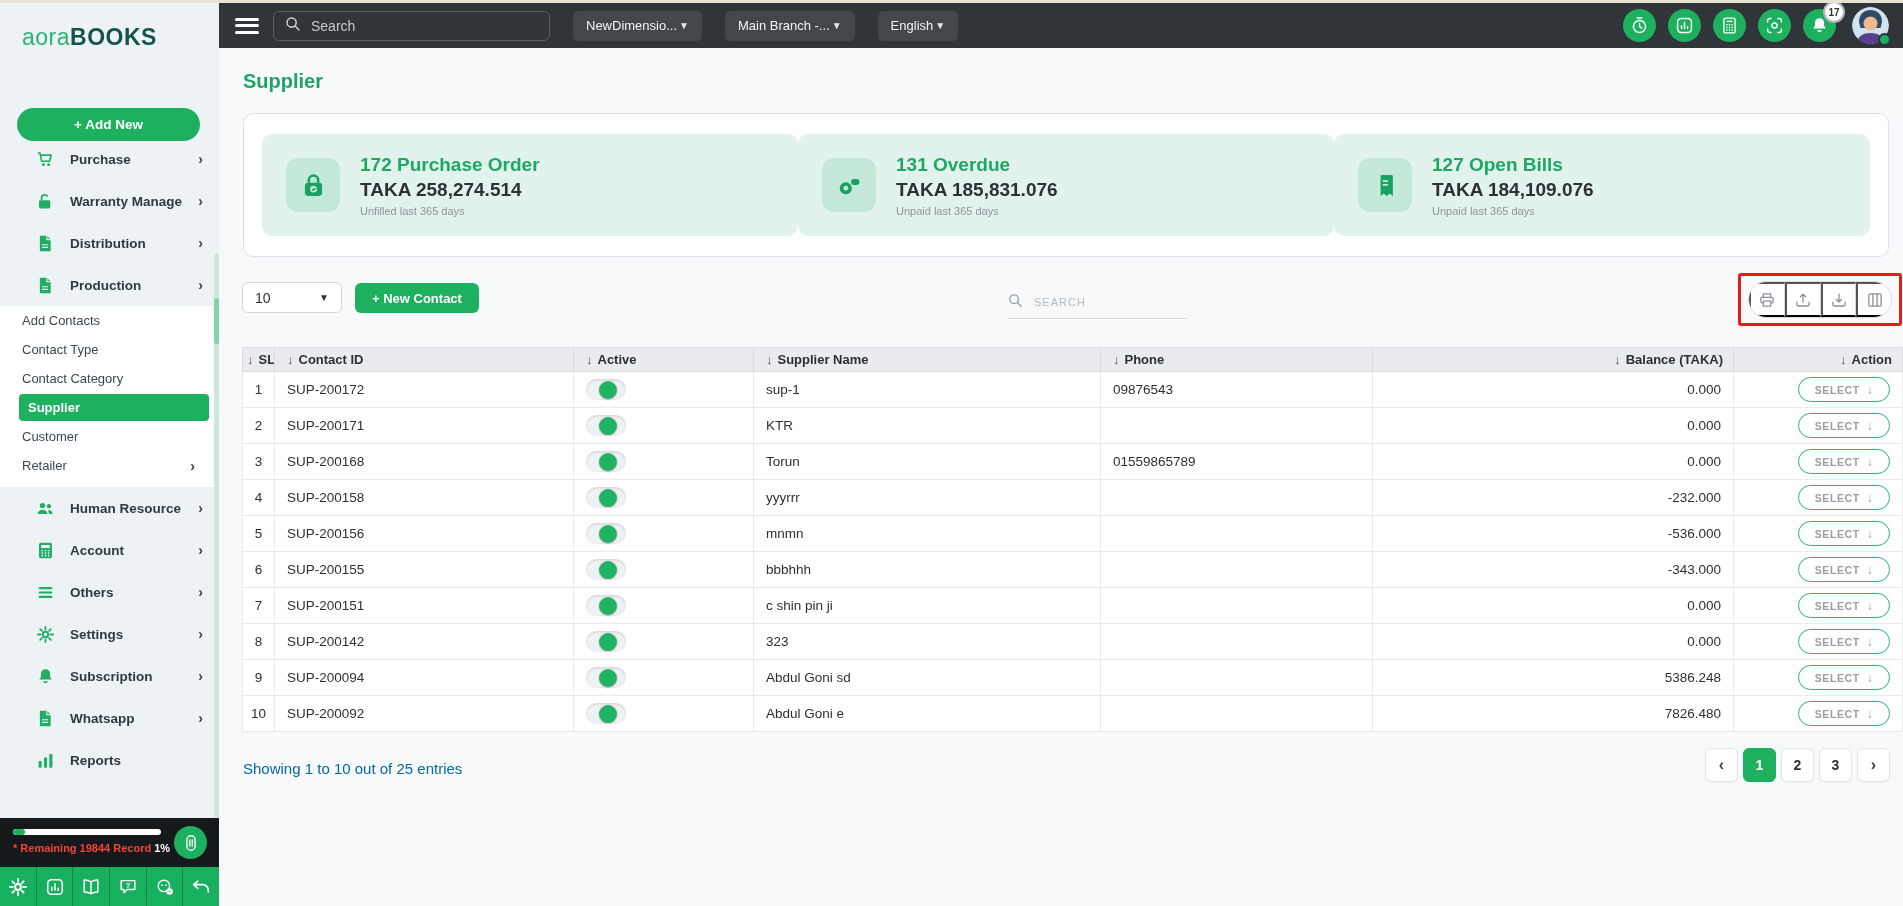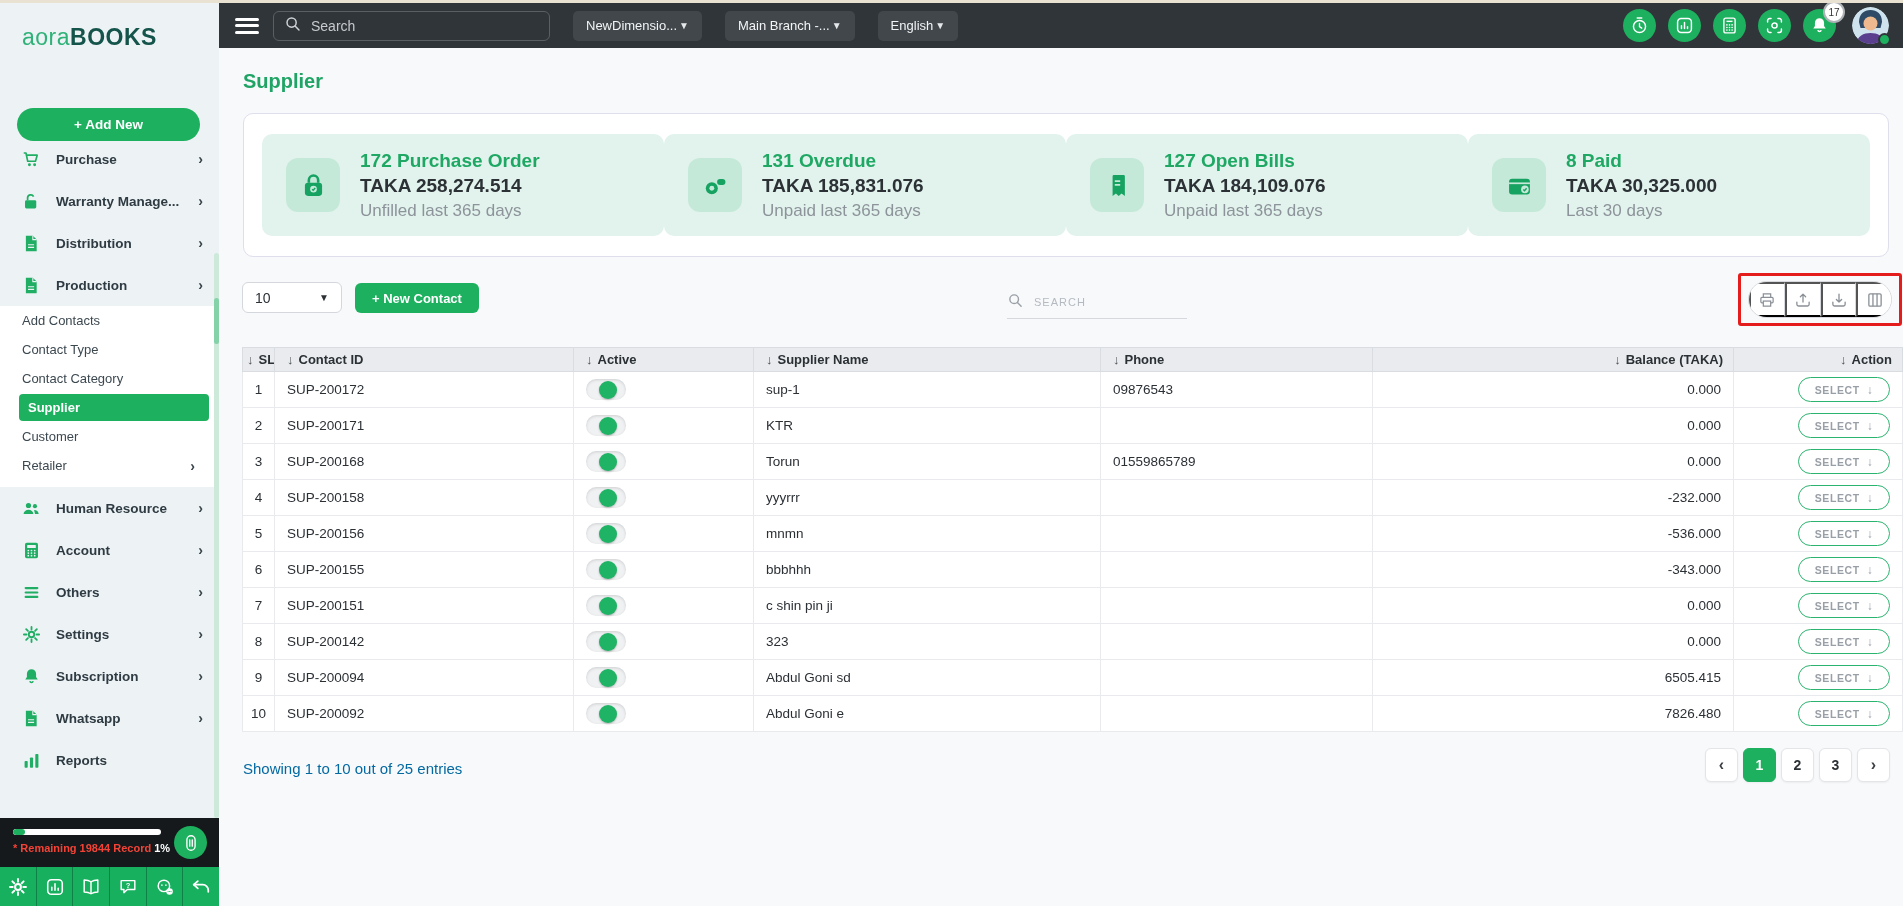--- a/index.html
+++ b/index.html
@@ -8,21 +8,21 @@
 
   .top-strip { position:absolute; top:0; left:0; width:1903px; height:3px; background:#e9e1d1; z-index:12; }
 
   
   .sidebar { position:absolute; left:0; top:0; width:219px; height:906px; background:#edf2f5; z-index:8; }
   .logo { position:absolute; top:24px; left:22px; font-size:23px; letter-spacing:.5px; white-space:nowrap; }
   .logo .l1 { color:#2fb278; font-weight:400; }
   .logo .l2 { color:#14544a; font-weight:700; }
   .add-new { position:absolute; top:76px; left:17px; width:183px; height:33px; border-radius:17px; background:#1db05f; color:#fff; font-size:13.5px; font-weight:600; border:none; cursor:pointer; font-family:inherit;margin-top:32px; }
   #menu { position:absolute; top:138px; left:0; width:219px; }
-  .mi { height:42px; display:flex; align-items:center; padding:0 16px 0 22px; gap:15px; color:#2e3b42; font-weight:700; font-size:13.5px; cursor:pointer; }
+  .mi { height:42px; display:flex; align-items:center; padding:0 16px 0 36px; gap:15px; color:#2e3b42; font-weight:700; font-size:13.5px; cursor:pointer; }
   .mi .ic { width:19px; height:19px; color:#1fae63; flex:none; display:flex; }
   .mi .lbl { flex:1; white-space:nowrap; overflow:hidden; }
   .chev { color:#39444b; font-size:14px; font-weight:700; display:inline-block; }
   .chev.down { transform:rotate(90deg); }
   .contacts-block { background:#fff; padding-bottom:7px; }
   .sub { padding-left:22px; }
   .si { height:29px; display:flex; align-items:center; font-size:13px; color:#3c4850; font-weight:500; cursor:pointer; padding-right:24px; justify-content:space-between; }
   .si.active { background:#1db05f; color:#fff; border-radius:4px; margin:1px 10px 1px -3px; padding:0 0 0 9px; height:27px; font-weight:600; justify-content:flex-start; }
   .quota { position:absolute; bottom:39px; left:0; width:219px; height:49px; background:#15191c; }
   .quota-bar { position:absolute; top:11px; left:13px; width:148px; height:6px; border-radius:3px; background:#fff; overflow:hidden; }
@@ -41,34 +41,34 @@
   .topbar { position:absolute; left:219px; top:3px; right:0; height:45px; background:#303539; display:flex; align-items:center; padding:0 14px 0 16px; z-index:6; }
   .burger { width:24px; height:16px; display:flex; flex-direction:column; justify-content:space-between; cursor:pointer; background:none; border:none; }
   .burger span { display:block; height:3px; border-radius:2px; background:#fff; }
   .tsearch { width:277px; height:30px; border:1px solid #5a5f63; border-radius:6px; display:flex; align-items:center; padding:0 10px; gap:9px; color:#cfd3d6; margin-left:14px; }
   .tsearch input { background:transparent; border:none; outline:none; color:#e9ebed; font-size:14px; width:100%; font-family:inherit; }
   .tsearch input::placeholder { color:#c6cacd; }
   .tdd { background:#41474b; border-radius:5px; height:30px; padding:0 13px; display:flex; align-items:center; gap:2px; color:#f2f4f5; font-size:13px; margin-left:23px; cursor:pointer; white-space:nowrap; }
   .tdd .caret { font-size:10px; color:#e5e7e9; }
   .topbar .spacer { flex:1; }
   .tbicon { width:33px; height:33px; border-radius:50%; background:#1db05f; color:#fff; display:flex; align-items:center; justify-content:center; margin-left:12px; position:relative; cursor:pointer; border:none; }
-  .badge { position:absolute; top:-8px; right:-9px; width:22px; height:22px; border-radius:50%; background:#fff; border:2px solid #aeb3b8; color:#333; font-size:10px; font-weight:400; display:flex; align-items:center; justify-content:center; }
+  .badge { position:absolute; top:-8px; right:-9px; width:22px; height:22px; border-radius:50%; background:#fff; border:2px solid #aeb3b8; color:#333; font-size:10px; font-weight:700; display:flex; align-items:center; justify-content:center; }
   .avatar { width:37px; height:37px; border-radius:50%; margin-left:16px; position:relative; cursor:pointer; flex:none; }
   .avatar svg { display:block; border-radius:50%; }
   .status-dot { position:absolute; right:-2px; bottom:-2px; width:13px; height:13px; border-radius:50%; background:#1db05f; border:2px solid #303539; }
 
   
   .main { position:absolute; left:219px; top:48px; right:0; bottom:0; background:#f8f9fb; }
   .page-title { position:absolute; top:22px; left:24px; font-size:20px; font-weight:700; color:#1fa465; }
   .cards-wrap { position:absolute; top:65px; left:24px; width:1646px; height:144px; background:#fff; border:1px solid #dfdeed; border-radius:10px; display:flex; padding:20px 18px; }
   .card { flex:1; background:#e1f3ec; border-radius:10px; display:flex; align-items:center; padding-left:24px; gap:20px; }
   .card-ic { width:54px; height:54px; border-radius:12px; background:#c5e9d9; color:#16a261; display:flex; align-items:center; justify-content:center; flex:none; }
   .card-title { font-size:19px; font-weight:700; color:#1fa864; }
   .card-amount { font-size:19px; font-weight:700; color:#2c3136; margin-top:3px; }
-  .card-caption { font-size:17px; color:#8d939a; margin-top:4px; }
+  .card-caption { font-size:11px; color:#8d939a; margin-top:4px; }
 
   .pagesize { position:absolute; top:234px; left:23px; width:100px; height:31px; border:1px solid #d4d7dc; border-radius:6px; background:#fff; display:flex; align-items:center; justify-content:space-between; padding:0 12px; font-size:14px; color:#2c3136; cursor:pointer; }
   .pagesize .caret { font-size:10px; color:#2c3136; }
   .new-contact { position:absolute; top:235px; left:136px; height:30px; padding:0 17px; background:#1db05f; color:#fff; border:none; border-radius:6px; font-size:13px; font-weight:700; cursor:pointer; font-family:inherit; }
   .tblsearch { position:absolute; top:238px; left:788px; width:180px; height:33px; display:flex; align-items:center; gap:10px; border-bottom:1px solid #d5d8dd; color:#9aa0a6; }
   .tblsearch input { border:none; outline:none; background:transparent; font-size:11px; letter-spacing:1px; color:#50565c; width:100%; font-family:inherit; }
   .tblsearch input::placeholder { color:#b4bac0; }
   .red-annotation { position:absolute; top:225px; left:1519px; width:164px; height:53px; border:3px solid #e41c1c; border-radius:3px; }
   .export-group { position:absolute; top:5px; left:7px; width:144px; height:37px; border:1px solid #d6d9dd; border-radius:19px; background:#fff; display:flex; overflow:hidden; }
   .eg-btn { flex:1; display:flex; align-items:center; justify-content:center; color:#8a9096; border-right:1px solid #d6d9dd; background:#fff; cursor:pointer; }
@@ -436,35 +436,20 @@
             <path d="M6 2.5h10a1 1 0 0 1 1 1v16l-2.7-2-2.3 2-2.3-2-2.7 2v-16a1 1 0 0 1 1-1z" fill="currentColor"></path>
             <path d="M8.8 7.5h4.4M8.8 10.5h4.4" stroke="#c5e9d9" stroke-width="1.4"></path>
           </svg>
         </span>
         <span>
           <div class="card-title">127 Open Bills</div>
           <div class="card-amount">TAKA 184,109.076</div>
           <div class="card-caption">Unpaid last 365 days</div>
         </span>
       </div>
-      <div class="card">
-        <span class="card-ic">
-          <svg width="27" height="27" viewBox="0 0 22 22">
-            <rect x="2.5" y="5.5" width="17" height="12.8" rx="2.5" fill="currentColor"></rect>
-            <path d="M2.5 9.2h17" stroke="#c5e9d9" stroke-width="1.4"></path>
-            <circle cx="15.4" cy="14.2" r="3.1" fill="#c5e9d9"></circle>
-            <path d="M14.1 14.2l1 1 1.7-1.9" fill="none" stroke="currentColor" stroke-width="1.2"></path>
-          </svg>
-        </span>
-        <span>
-          <div class="card-title">8 Paid</div>
-          <div class="card-amount">TAKA 30,325.000</div>
-          <div class="card-caption">Last 30 days</div>
-        </span>
-      </div>
     </section>
 
   <div class="pagesize">
     <span>10</span>
     <span class="caret">▼</span>
   </div>
   <button class="new-contact">+ New Contact</button>
   <div class="tblsearch">
     <span id="tblsearch-icon"><svg width="17" height="17" viewBox="0 0 22 22">
           <circle cx="9.3" cy="9.3" r="5.6" fill="none" stroke="currentColor" stroke-width="1.8"></circle>
@@ -619,21 +604,21 @@
               <span>SELECT</span>
               <span class="arr">↓</span>
             </button></td>
         </tr>
         <tr>
           <td class="c-center">9</td>
           <td>SUP-200094</td>
           <td><span class="switch"></span></td>
           <td>Abdul Goni sd</td>
           <td></td>
-          <td class="c-right">6505.415</td>
+          <td class="c-right">5386.248</td>
           <td class="c-right"><button class="select-btn">
               <span>SELECT</span>
               <span class="arr">↓</span>
             </button></td>
         </tr>
         <tr>
           <td class="c-center">10</td>
           <td>SUP-200092</td>
           <td><span class="switch"></span></td>
           <td>Abdul Goni e</td>

